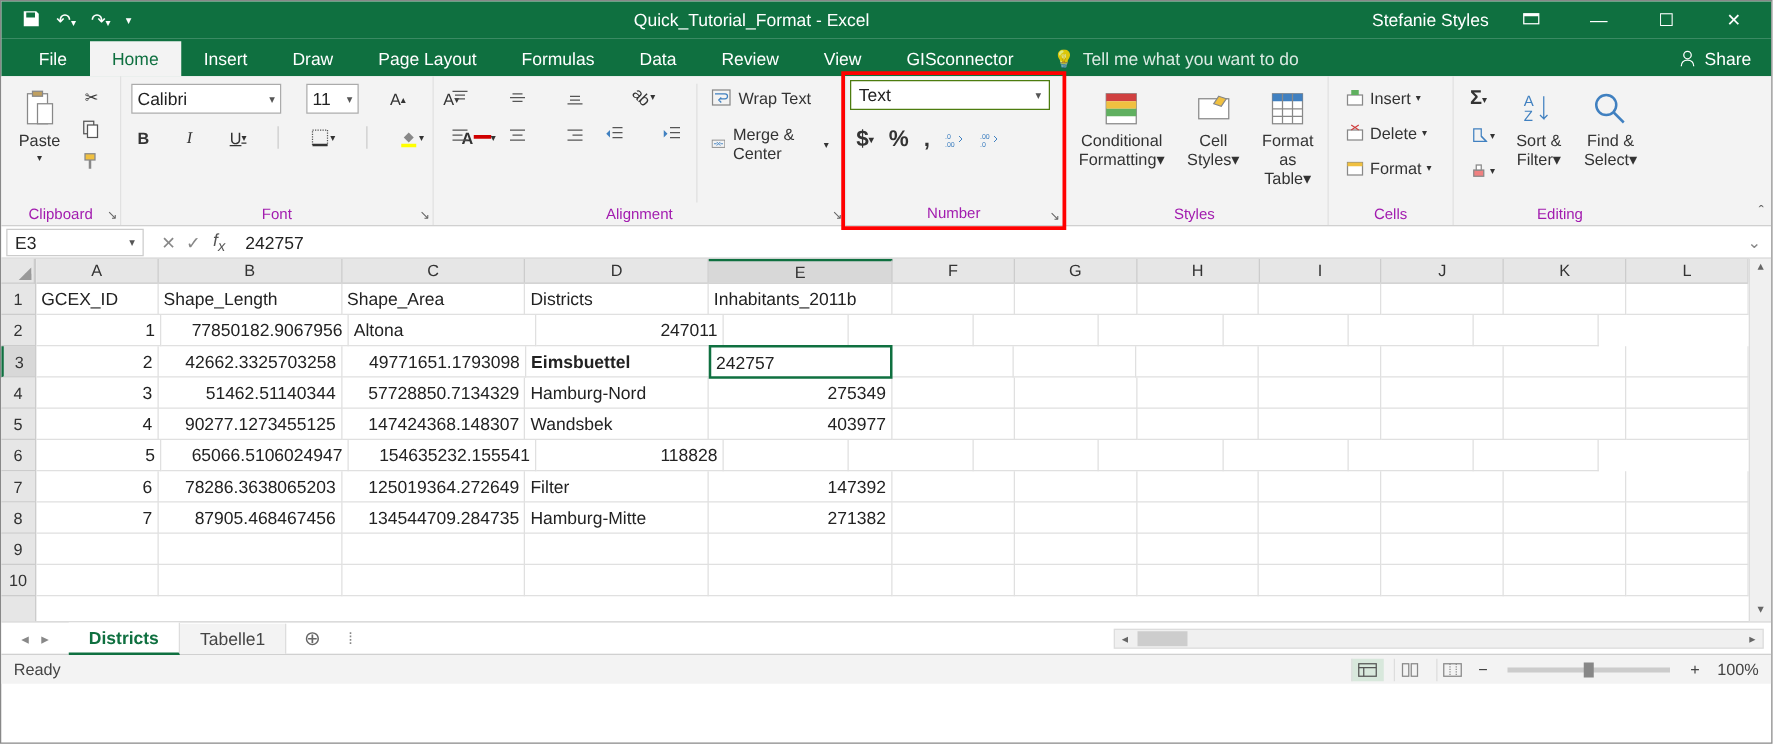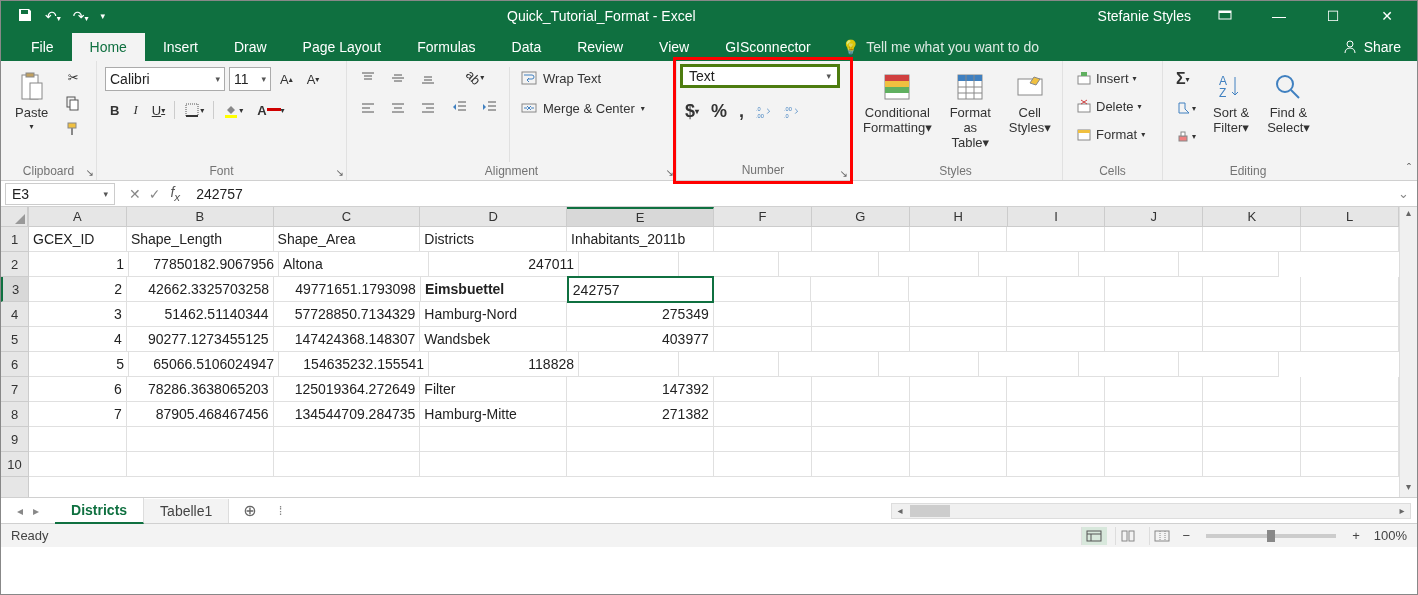--- a/index.html
+++ b/index.html
@@ -18,30 +18,30 @@
   .ribbon-tabs { height: 30px; background: #0f7040; display:flex; align-items:flex-end; padding-left:12px; color:#fff; }
   .rtab { padding: 6px 18px; font-size: 14px; cursor:pointer; }
   .rtab.active { background: #f3f3f3; color:#0f7040; font-weight:400; }
   .tellme { display:flex; align-items:center; gap:6px; padding:6px 14px; color:rgba(255,255,255,0.85); font-size:14px; }
   .share-wrap { margin-left:auto; padding:6px 16px; display:flex; align-items:center; gap:6px; color:#fff; font-size:14px; cursor:pointer;}
   
   
   .ribbon { height: 120px; background: #f3f3f3; border-bottom:1px solid #d0d0d0; display:flex; position:relative; }
   .rgroup { border-right:1px solid #e1e1e1; padding:6px 8px 2px 8px; display:flex; flex-direction:column; position:relative; }
   .rgroup-body { flex:1; display:flex; align-items:flex-start; gap:6px; }
-  .rgroup-label { text-align:center; font-size:12px; color:#737373; padding-top:2px; position:relative; }
+  .rgroup-label { text-align:center; font-size:12px; color:#a21caf; padding-top:2px; position:relative; }
   .dlaunch { position:absolute; right:2px; bottom:2px; font-size:10px; color:#666; cursor:pointer; }
   .vcol { display:flex; flex-direction:column; gap:4px; align-items:center; }
-  .hrow { display:flex; gap:4px; align-items:center; }
+  .hrow { display:flex; gap:20px; align-items:center; }
   .btn { padding:2px 4px; cursor:pointer; border:1px solid transparent; display:flex; align-items:center; justify-content:center; font-size:13px; color:#333; }
   .fontbox { width:120px; height:24px; border:1px solid #ababab; background:#fff; display:flex; align-items:center; padding:0 4px; font-size:14px; }
   .sizebox { width:42px; height:24px; border:1px solid #ababab; background:#fff; display:flex; align-items:center; padding:0 4px; font-size:14px; }
   .caret { font-size:9px; color:#555; margin-left:auto; }
   .bigbtn { display:flex; flex-direction:column; align-items:center; gap:2px; padding:4px 6px; cursor:pointer; font-size:13px; color:#333; text-align:center; }
-  .numfmt { width:160px; height:24px; border:3px solid #4d7c0f; background:#fff; display:flex; align-items:center; padding:0 6px; font-size:14px; }
+  .numfmt { width:160px; height:24px; border:1px solid #4d7c0f; background:#fff; display:flex; align-items:center; padding:0 6px; font-size:14px; }
   
   .number-highlight { border:3px solid #ff0000; padding:4px; margin:-4px; }
   
   .collapse-ribbon { position:absolute; right:6px; bottom:4px; font-size:12px; color:#666; cursor:pointer; }
   
   
   .fxbar { height:26px; background:#fff; border-bottom:1px solid #d0d0d0; display:flex; align-items:center; }
   .namebox { width:110px; height:22px; margin:2px 4px; border:1px solid #ccc; display:flex; align-items:center; padding:0 6px; font-size:14px; }
   .fx-btns { display:flex; gap:8px; padding:0 10px; color:#888; }
   .fx-btns span { cursor:pointer; font-size:14px; }
@@ -359,35 +359,35 @@
         <svg class="icon-lg" viewBox="0 0 32 32">
             <rect x="4" y="4" width="24" height="24" fill="#fff" stroke="#888"></rect>
             <rect x="4" y="4" width="24" height="6" fill="#d04040"></rect>
             <rect x="4" y="10" width="24" height="6" fill="#f0c040"></rect>
             <rect x="4" y="16" width="24" height="6" fill="#60b060"></rect>
           </svg>
         <span>Conditional<br>Formatting▾</span>
       </div>
       <div class="bigbtn">
         <svg class="icon-lg" viewBox="0 0 32 32">
+            <rect x="4" y="8" width="24" height="16" fill="#fff" stroke="#888"></rect>
+            <path d="M20 6l6 2-4 6-6-2z" fill="#f0c040" stroke="#888"></path>
+          </svg>
+        <span>Cell<br>Styles▾</span>
+      </div>
+      <div class="bigbtn">
+        <svg class="icon-lg" viewBox="0 0 32 32">
             <rect x="4" y="4" width="24" height="24" fill="#fff" stroke="#888"></rect>
             <rect x="4" y="4" width="24" height="6" fill="#4080c0"></rect>
             <line x1="12" y1="4" x2="12" y2="28" stroke="#888"></line>
             <line x1="20" y1="4" x2="20" y2="28" stroke="#888"></line>
             <line x1="4" y1="16" x2="28" y2="16" stroke="#888"></line>
             <line x1="4" y1="22" x2="28" y2="22" stroke="#888"></line>
           </svg>
         <span>Format as<br>Table▾</span>
-      </div>
-      <div class="bigbtn">
-        <svg class="icon-lg" viewBox="0 0 32 32">
-            <rect x="4" y="8" width="24" height="16" fill="#fff" stroke="#888"></rect>
-            <path d="M20 6l6 2-4 6-6-2z" fill="#f0c040" stroke="#888"></path>
-          </svg>
-        <span>Cell<br>Styles▾</span>
       </div>
     </div>
     <div class="rgroup-label">Styles</div>
   </div>
 
   <div class="rgroup" style="width:100px">
     <div class="rgroup-body">
       <div class="vcol" style="align-items:flex-start;gap:6px">
         <div class="btn" style="gap:4px">
           <svg class="icon" viewBox="0 0 16 16">

